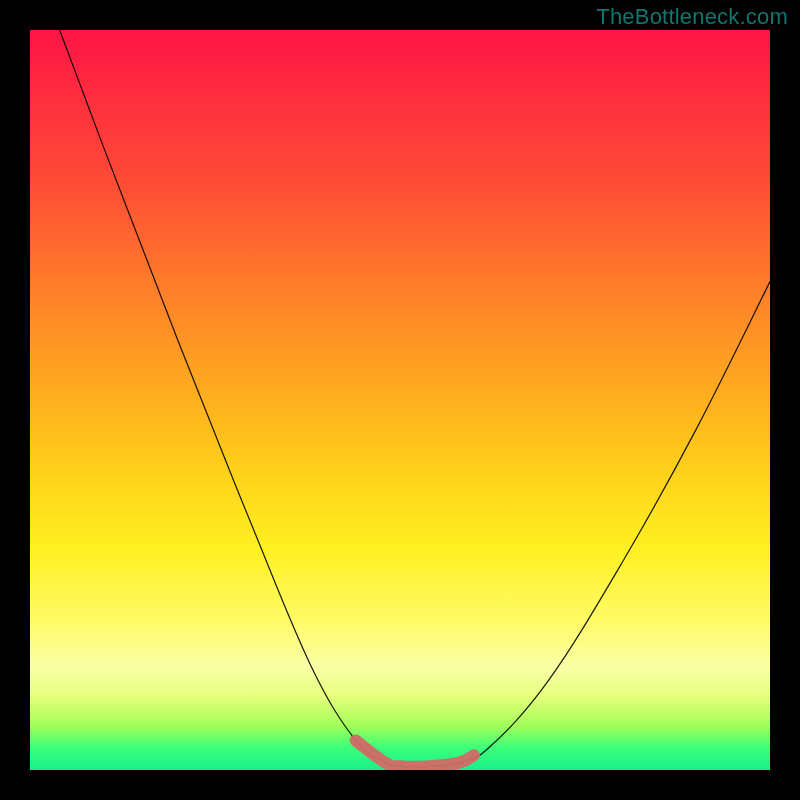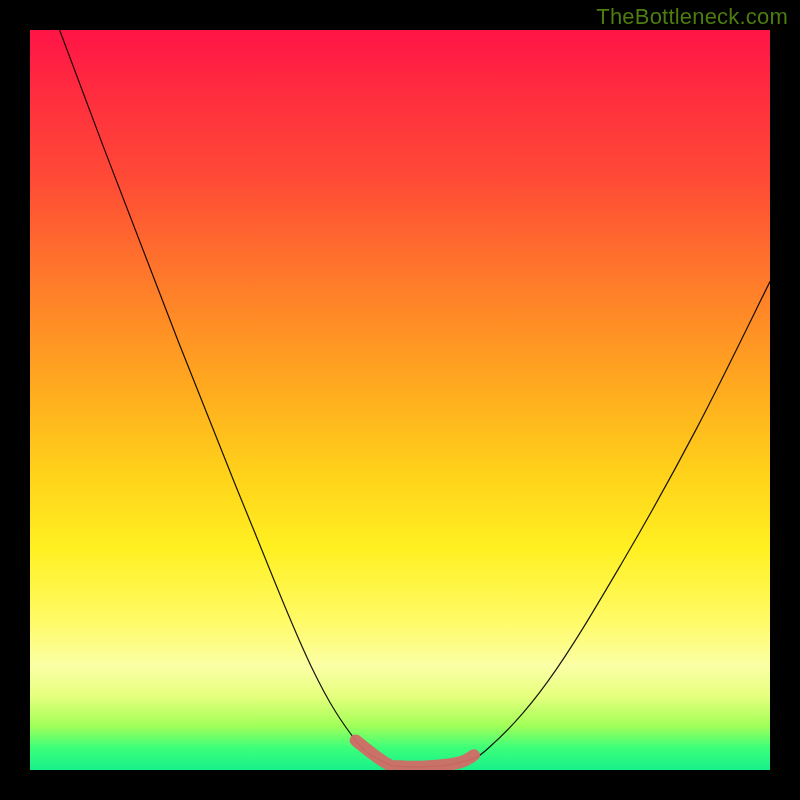--- a/index.html
+++ b/index.html
@@ -14,21 +14,21 @@
   .frame {
     position: relative;
     width: 800px;
     height: 800px;
     background: #000;
   }
   .watermark {
     position: absolute;
     top: 4px;
     right: 12px;
-    color: #4d7c0f;
+    color: #0f766e;
     font-size: 22px;
     font-weight: 500;
     letter-spacing: 0.2px;
     z-index: 50;
   }
   
   .plot {
     position: absolute;
     left: 30px;
     top: 30px;

